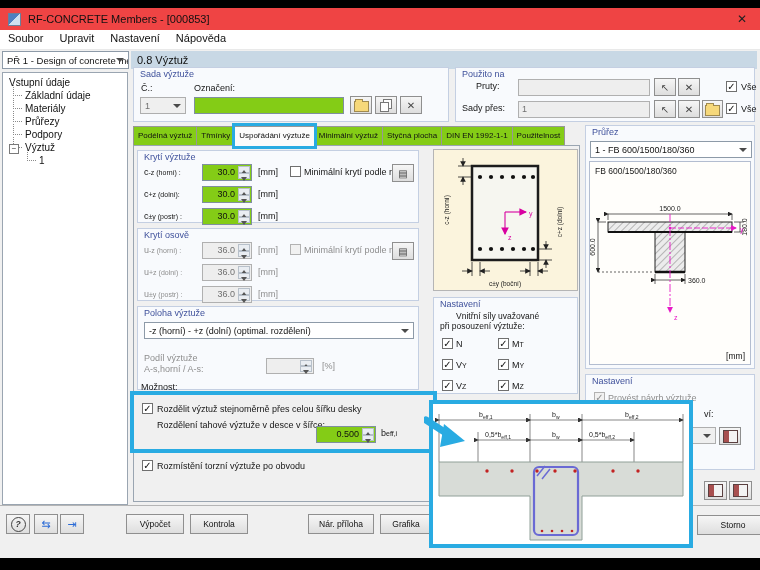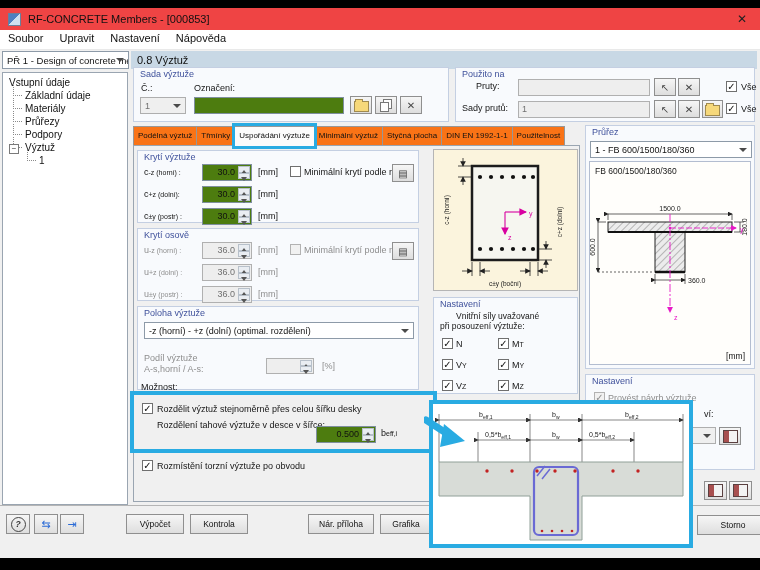--- a/index.html
+++ b/index.html
@@ -24,21 +24,21 @@
   .tree-item::before{content:"";position:absolute;left:10px;top:-4px;bottom:50%;width:8px;border-left:1px dotted #8a8a8a;border-bottom:1px dotted #8a8a8a;}
   .tree-sub{position:relative;padding:1px 0 1px 36px;white-space:nowrap;}
   .tree-sub::before{content:"";position:absolute;left:24px;top:-4px;bottom:50%;width:8px;border-left:1px dotted #8a8a8a;border-bottom:1px dotted #8a8a8a;}
   .expander{position:absolute;left:6px;top:3px;width:8px;height:8px;border:1px solid #7a7a7a;background:#fff;font-size:8px;line-height:7px;text-align:center;color:#333;}
   
   .grp{position:absolute;background:#f8fafd;border:1px solid #c4cfe2;box-sizing:border-box;}
   .grp-title{position:absolute;top:1px;left:6px;font-size:9px;color:#3f519b;background:transparent;white-space:nowrap;}
   .lbl{position:absolute;font-size:9px;color:#161616;white-space:nowrap;}
   .lbl .sub,.sub{font-size:7px;}
   .lbl.dis{color:#8e8e8e;}
-  .inp{position:absolute;background:#4d7c0f;border:1px solid #7f8f9f;font-size:9px;color:#111;box-sizing:border-box;}
+  .inp{position:absolute;background:#84cc16;border:1px solid #7f8f9f;font-size:9px;color:#111;box-sizing:border-box;}
   .inp.num{text-align:right;padding-right:16px;line-height:15px;}
   .inp.txt{line-height:15px;padding-left:3px;}
   .inp.dis{background:#eeeeee;border-color:#b0b0b0;color:#707070;}
   .spin{position:absolute;right:1px;top:1px;bottom:1px;width:12px;display:flex;flex-direction:column;}
   .spin i{flex:1;background:#e9edf2;border:1px solid #b7c0ca;position:relative;}
   .spin i::after{content:"";position:absolute;left:2px;top:2px;border:3px solid transparent;}
   .spin i.up::after{border-bottom:4px solid #555;top:0px;}
   .spin i.dn::after{border-top:4px solid #555;top:3px;}
   .cb{position:absolute;width:11px;height:11px;background:#fff;border:1px solid #6f6f6f;box-sizing:border-box;font-size:10px;line-height:9px;text-align:center;color:#111;}
   .cb.checked::after{content:"✓";}
@@ -48,21 +48,21 @@
   .tool{display:flex;align-items:center;justify-content:center;}
   .glyph{font-size:10px;color:#444;}
   .glyph.blue{color:#2b6bd6;font-size:11px;}
   .book{width:13px;height:11px;border:1px solid #5a4040;background:linear-gradient(90deg,#a84f4f 38%,#f3f3f3 38%);}
   .folder{width:13px;height:9px;background:#f6d87a;border:1px solid #a08a4f;position:relative;margin-top:2px;}
   .folder::before{content:"";position:absolute;top:-3px;left:0;width:6px;height:2px;background:#f6d87a;border:1px solid #a08a4f;border-bottom:none;}
   .copyicon{width:7px;height:8px;border:1px solid #777;background:#fdfdfd;box-shadow:3px -3px 0 -1px #fdfdfd,3px -3px 0 0 #777;margin:3px 4px 0 0;}
   .helpring{display:inline-block;width:13px;height:13px;border:1px solid #444;border-radius:50%;font-size:9px;line-height:13px;font-style:italic;font-weight:bold;color:#333;}
   
   .tabs{position:absolute;left:133px;top:118px;height:20px;display:flex;}
-  .tab{font-size:8px;color:#111;padding:4px 4px 0 4px;height:16px;background:#f97316;border:1px solid #979797;border-bottom:none;margin-right:-1px;white-space:nowrap;}
+  .tab{font-size:8px;color:#111;padding:4px 4px 0 4px;height:16px;background:#84cc16;border:1px solid #979797;border-bottom:none;margin-right:-1px;white-space:nowrap;}
   .tab.active{background:#fbfbfb;position:relative;z-index:6;}
   .tab.active::after{content:"";position:absolute;left:-3px;right:-3px;top:-4px;bottom:-2px;border:3px solid #29abe2;}
   .tab-pane{position:absolute;left:133px;top:137px;width:447px;height:357px;background:#f0f0f0;border:1px solid #9aa5b1;box-sizing:border-box;}
   
   .sketch-panel{position:absolute;left:433px;top:141px;width:145px;height:142px;background:#fbf4dd;border:1px solid #b5b5b5;box-sizing:border-box;}
   .cs-panel{position:absolute;background:#fffefb;border:1px solid #b3bdd0;box-sizing:border-box;}
   svg text{font-family:"Liberation Sans",sans-serif;}
   
   .hl-box{position:absolute;left:130px;top:383px;width:307px;height:62px;border:4px solid #29abe2;box-sizing:border-box;z-index:40;pointer-events:none;}
   .inset{position:absolute;left:429px;top:392px;width:264px;height:148px;border:4px solid #29abe2;background:#fff;box-sizing:border-box;z-index:45;}
@@ -130,21 +130,21 @@
     <span class="lbl" style="left:20px;top:13px;">Pruty:</span>
     <div class="inp txt dis" style="left:62px;top:11px;width:132px;height:17px;"></div>
     <div class="btn tool" style="left:198px;top:10px;width:22px;height:18px;">
           <span class="glyph">↖</span>
         </div>
     <div class="btn tool" style="left:222px;top:10px;width:22px;height:18px;">
           <span class="glyph">✕</span>
         </div>
     <span class="cb checked" style="left:270px;top:13px;"></span>
     <span class="lbl" style="left:285px;top:14px;">Vše</span>
-    <span class="lbl" style="left:6px;top:35px;">Sady prutů:</span>
+    <span class="lbl" style="left:6px;top:35px;">Sady přes:</span>
     <div class="inp txt dis" style="left:62px;top:33px;width:132px;height:17px;">1</div>
     <div class="btn tool" style="left:198px;top:32px;width:22px;height:18px;">
           <span class="glyph">↖</span>
         </div>
     <div class="btn tool" style="left:222px;top:32px;width:22px;height:18px;">
           <span class="glyph">✕</span>
         </div>
     <div class="btn tool" style="left:246px;top:32px;width:21px;height:18px;">
           <span class="folder"></span>
         </div>

